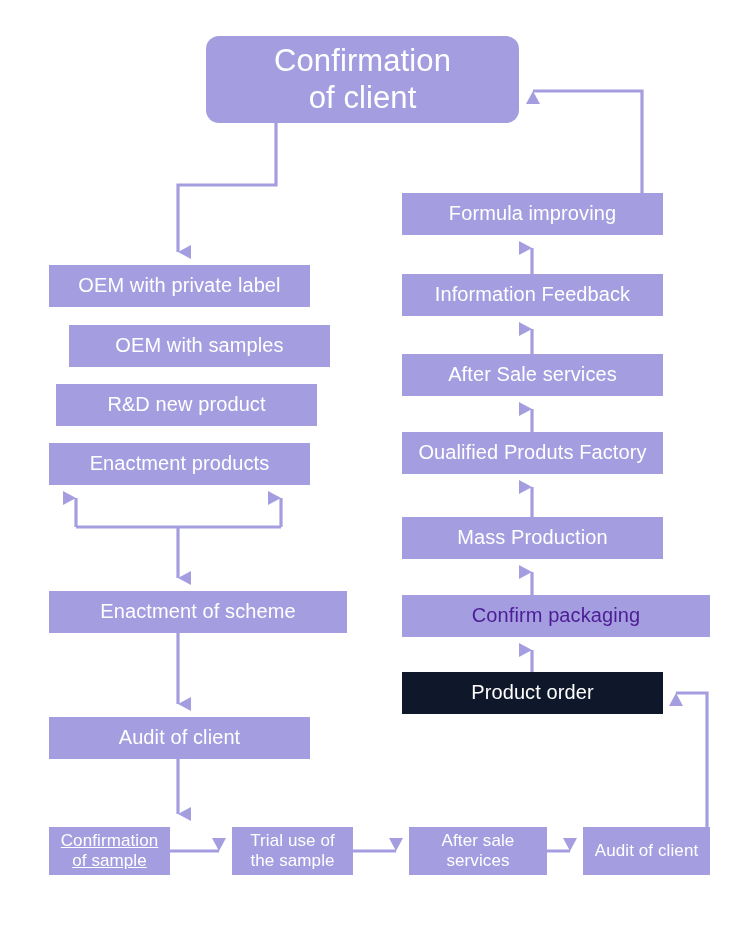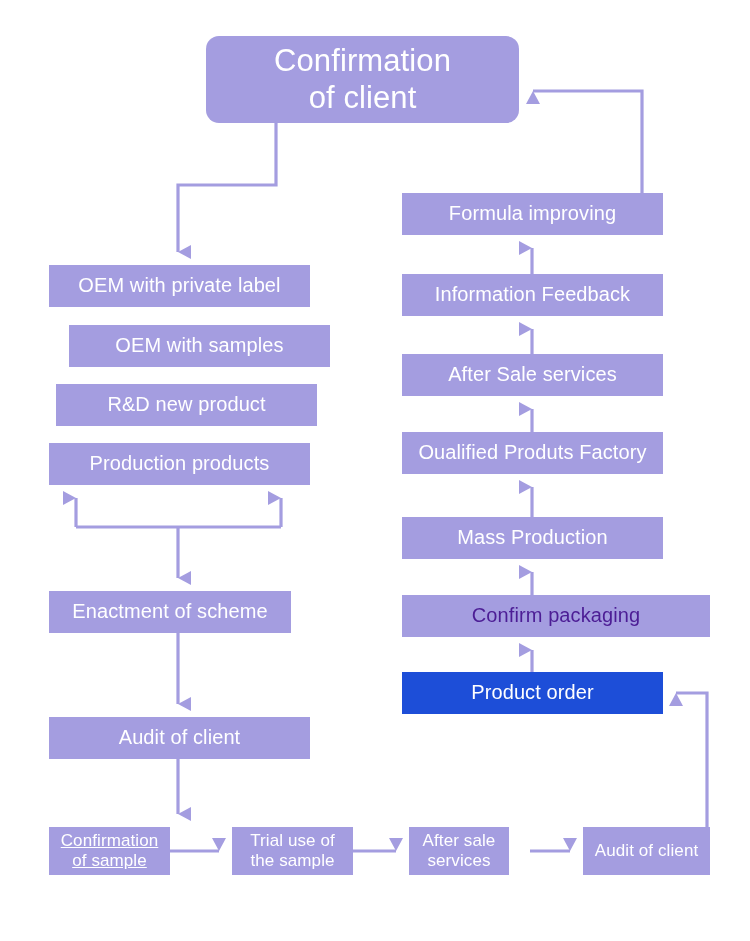--- a/index.html
+++ b/index.html
@@ -103,33 +103,33 @@
       <path d="M642,193 L642,91 L533,91" marker-end="url(#arrow-left)"></path>
     </g>
   </svg>
 
   <div class="node title rounded" style="left: 206px; top: 36px; width: 313px; height: 87px; background: rgb(164, 157, 224); color: rgb(255, 255, 255);">Confirmation
 of client</div>
 
   <div class="node big" style="left: 49px; top: 265px; width: 261px; height: 42px; background: rgb(164, 157, 224); color: rgb(255, 255, 255);">OEM with private label</div>
   <div class="node big" style="left: 49px; top: 325px; width: 261px; height: 42px; background: rgb(164, 157, 224); color: rgb(255, 255, 255); margin-left: 20px;">OEM with samples</div>
   <div class="node big" style="left: 56px; top: 384px; width: 261px; height: 42px; background: rgb(164, 157, 224); color: rgb(255, 255, 255);">R&amp;D new product</div>
-  <div class="node big" style="left: 49px; top: 443px; width: 261px; height: 42px; background: rgb(164, 157, 224); color: rgb(255, 255, 255);">Production products</div>
-  <div class="node big" style="left: 49px; top: 591px; width: 242px; height: 42px; background: rgb(164, 157, 224); color: rgb(255, 255, 255);">Enactment of scheme</div>
+  <div class="node big" style="left: 49px; top: 443px; width: 261px; height: 42px; background: rgb(164, 157, 224); color: rgb(255, 255, 255);">Enactment products</div>
+  <div class="node big" style="left: 49px; top: 591px; width: 298px; height: 42px; background: rgb(164, 157, 224); color: rgb(255, 255, 255);">Enactment of scheme</div>
   <div class="node big" style="left: 49px; top: 717px; width: 261px; height: 42px; background: rgb(164, 157, 224); color: rgb(255, 255, 255);">Audit of client</div>
 
   <div class="node big" style="left: 402px; top: 193px; width: 261px; height: 42px; background: rgb(164, 157, 224); color: rgb(255, 255, 255);">Formula improving</div>
   <div class="node big" style="left: 402px; top: 274px; width: 261px; height: 42px; background: rgb(164, 157, 224); color: rgb(255, 255, 255);">Information Feedback</div>
   <div class="node big" style="left: 402px; top: 354px; width: 261px; height: 42px; background: rgb(164, 157, 224); color: rgb(255, 255, 255);">After Sale services</div>
   <div class="node big" style="left: 402px; top: 432px; width: 261px; height: 42px; background: rgb(164, 157, 224); color: rgb(255, 255, 255);">Oualified Produts Factory</div>
   <div class="node big" style="left: 402px; top: 517px; width: 261px; height: 42px; background: rgb(164, 157, 224); color: rgb(255, 255, 255);">Mass Production</div>
   <div class="node big" style="left: 402px; top: 595px; width: 308px; height: 42px; background: rgb(164, 157, 224); color: #4c1d95;">Confirm packaging</div>
-  <div class="node big" style="left: 402px; top: 672px; width: 261px; height: 42px; background: #1d4ed8; color: rgb(255, 255, 255);">Product order</div>
+  <div class="node big" style="left: 402px; top: 672px; width: 261px; height: 42px; background: #0f172a; color: rgb(255, 255, 255);">Product order</div>
 
   <div class="node small" style="left: 49px; top: 827px; width: 121px; height: 48px; background: rgb(164, 157, 224); color: rgb(255, 255, 255); text-decoration: underline;">Confirmation
 of sample</div>
   <div class="node small" style="left: 232px; top: 827px; width: 121px; height: 48px; background: rgb(164, 157, 224); color: rgb(255, 255, 255);">Trial use of
 the sample</div>
-  <div class="node small" style="left: 409px; top: 827px; width: 100px; height: 48px; background: rgb(164, 157, 224); color: rgb(255, 255, 255);">After sale
+  <div class="node small" style="left: 409px; top: 827px; width: 138px; height: 48px; background: rgb(164, 157, 224); color: rgb(255, 255, 255);">After sale
 services</div>
   <div class="node small" style="left: 583px; top: 827px; width: 127px; height: 48px; background: rgb(164, 157, 224); color: rgb(255, 255, 255);">Audit of client</div>
 
 </div>
 
 </body></html>

